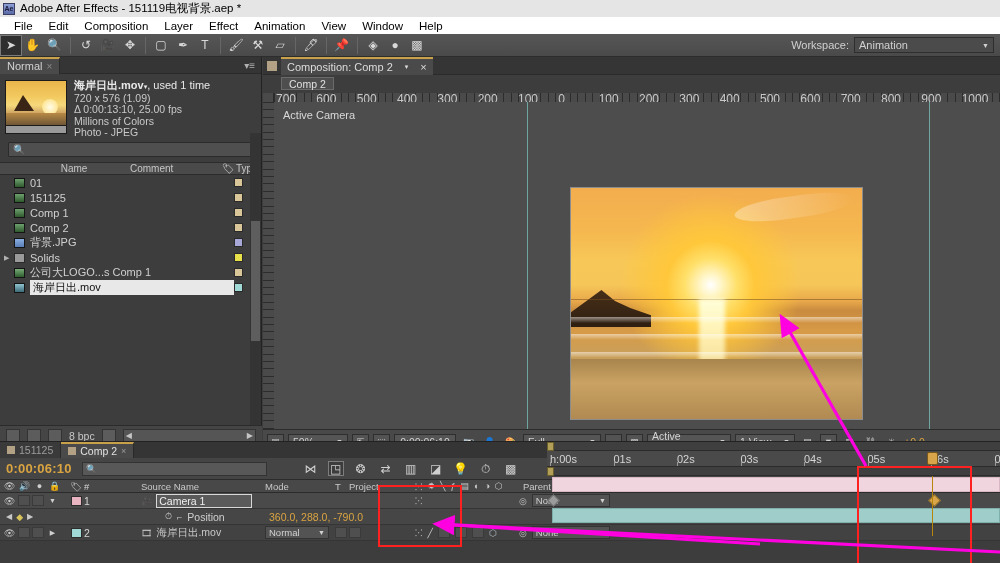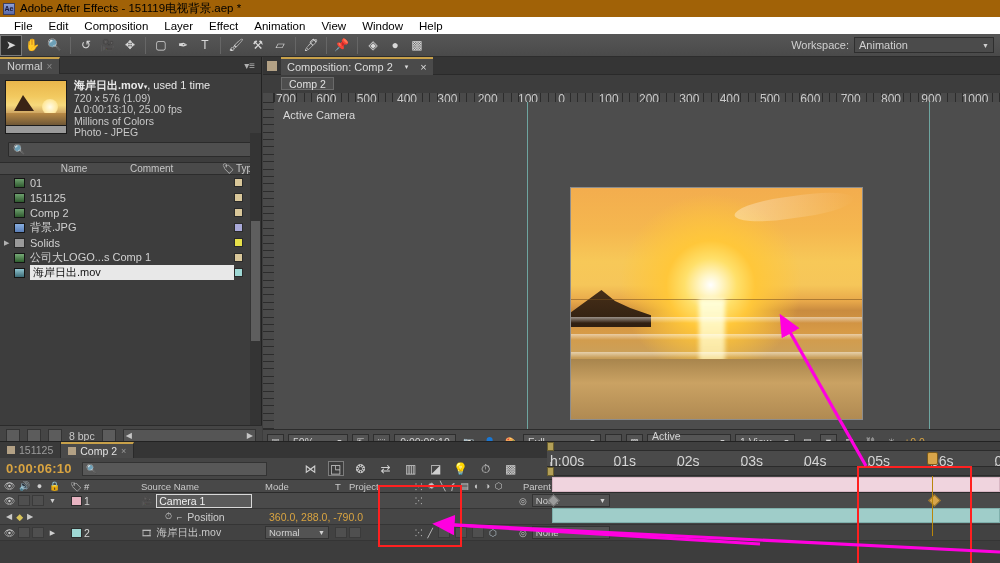--- a/index.html
+++ b/index.html
@@ -7,21 +7,21 @@
     width:1000px; height:563px; overflow:hidden;
     font-family:"Liberation Sans", sans-serif;
     font-size:11px; color:#c8c8c8;
     background:#3d3d3d;
   }
   #app { position:relative; width:1000px; height:563px; }
 
   
   .titlebar{
     position:absolute; left:0; top:0; width:1000px; height:17px;
-    background:#a16207; color:#000; font-size:11.5px;
+    background:#e5e5e5; color:#000; font-size:11.5px;
     display:flex; align-items:center; padding-left:3px;
   }
   .ae-logo{
     width:12px;height:12px;background:linear-gradient(#8d9fd6,#5a6aa8);
     color:#1a1a3a;font-size:7px;font-weight:bold;
     display:flex;align-items:center;justify-content:center;
     border:1px solid #3a3f63;margin-right:5px;
   }
 
   
@@ -226,21 +226,21 @@
   .c-trk{width:62px;}
   .c-sw{width:108px;display:flex;align-items:center;gap:5px;padding-left:4px;color:#c7c7c7;font-size:9px;}
   .c-parent{width:110px;display:flex;align-items:center;gap:5px;}
   .parentbox{width:78px;height:13px;background:#535353;border:1px solid #333;
     display:flex;align-items:center;justify-content:space-between;padding:0 3px;font-size:9.5px;color:#d2d2d2;}
   .posval{color:#d9a441;font-size:10.5px;}
 
   
   .tl-graph{position:absolute;left:547px;top:0;right:0;bottom:0;}
   .tl-ruler{height:16px;background:#4a4a4a;position:relative;border-bottom:1px solid #2b2b2b;}
-  .tl-ruler .tick{position:absolute;top:2px;font-size:14px;color:#d5d5d5;}
+  .tl-ruler .tick{position:absolute;top:2px;font-size:11px;color:#d5d5d5;}
   .tl-ruler .tmark{position:absolute;bottom:0;width:1px;height:4px;background:#9a9a9a;}
   .tl-navbar{height:9px;background:#3f3f3f;position:relative;border-bottom:1px solid #2b2b2b;}
   .navhandle{position:absolute;width:7px;height:9px;background:#b3a058;border:1px solid #6b5f2e;}
   .tl-tracks{position:relative;}
   .bar{position:absolute;height:15px;}
   .bar.cam{background:#f0d4de;border:1px solid #d9b7c4;}
   .bar.mov{background:#9fcdc9;border:1px solid #7fb0ac;}
   .kf{position:absolute;width:9px;height:9px;background:#d8a54a;
     transform:rotate(45deg);border:1px solid #8a6a28;}
   .kf.dim{background:#9b9b9b;border-color:#6a6a6a;}
@@ -356,20 +356,26 @@
       </div>
       <div class="prow">
         <span class="tw"></span>
         <span class="ic comp"></span>
         <span class="nm">151125</span>
         <span class="lbl" style="background:#d9c79a"></span>
       </div>
       <div class="prow">
         <span class="tw"></span>
         <span class="ic comp"></span>
+        <span class="nm">Comp 1</span>
+        <span class="lbl" style="background:#d9c79a"></span>
+      </div>
+      <div class="prow">
+        <span class="tw"></span>
+        <span class="ic comp"></span>
         <span class="nm">Comp 2</span>
         <span class="lbl" style="background:#d9c79a"></span>
       </div>
       <div class="prow">
         <span class="tw"></span>
         <span class="ic jpg"></span>
         <span class="nm">背景.JPG</span>
         <span class="lbl" style="background:#a8a8d8"></span>
       </div>
       <div class="prow">

